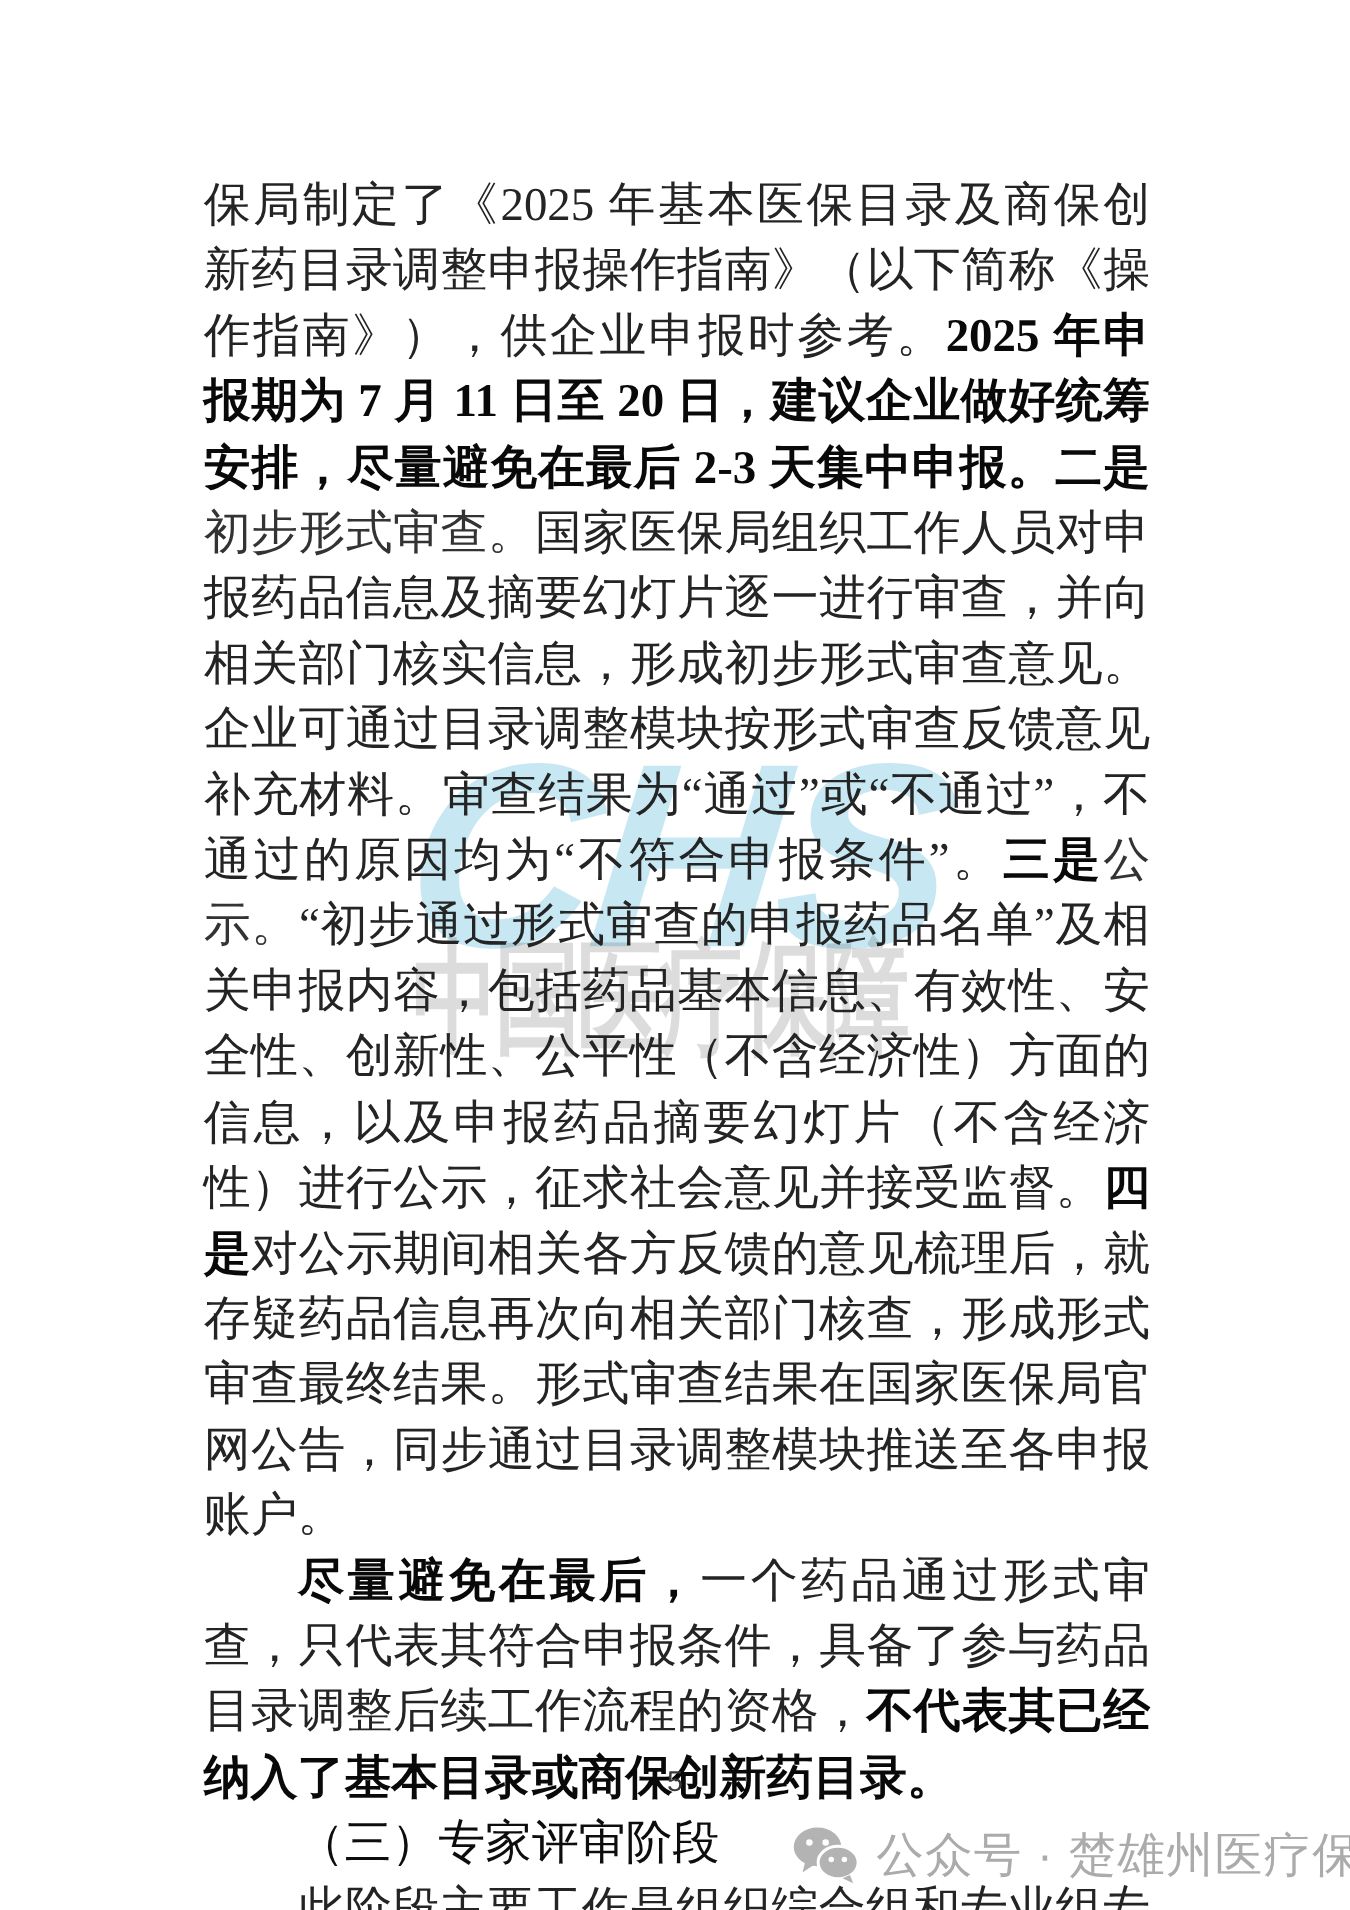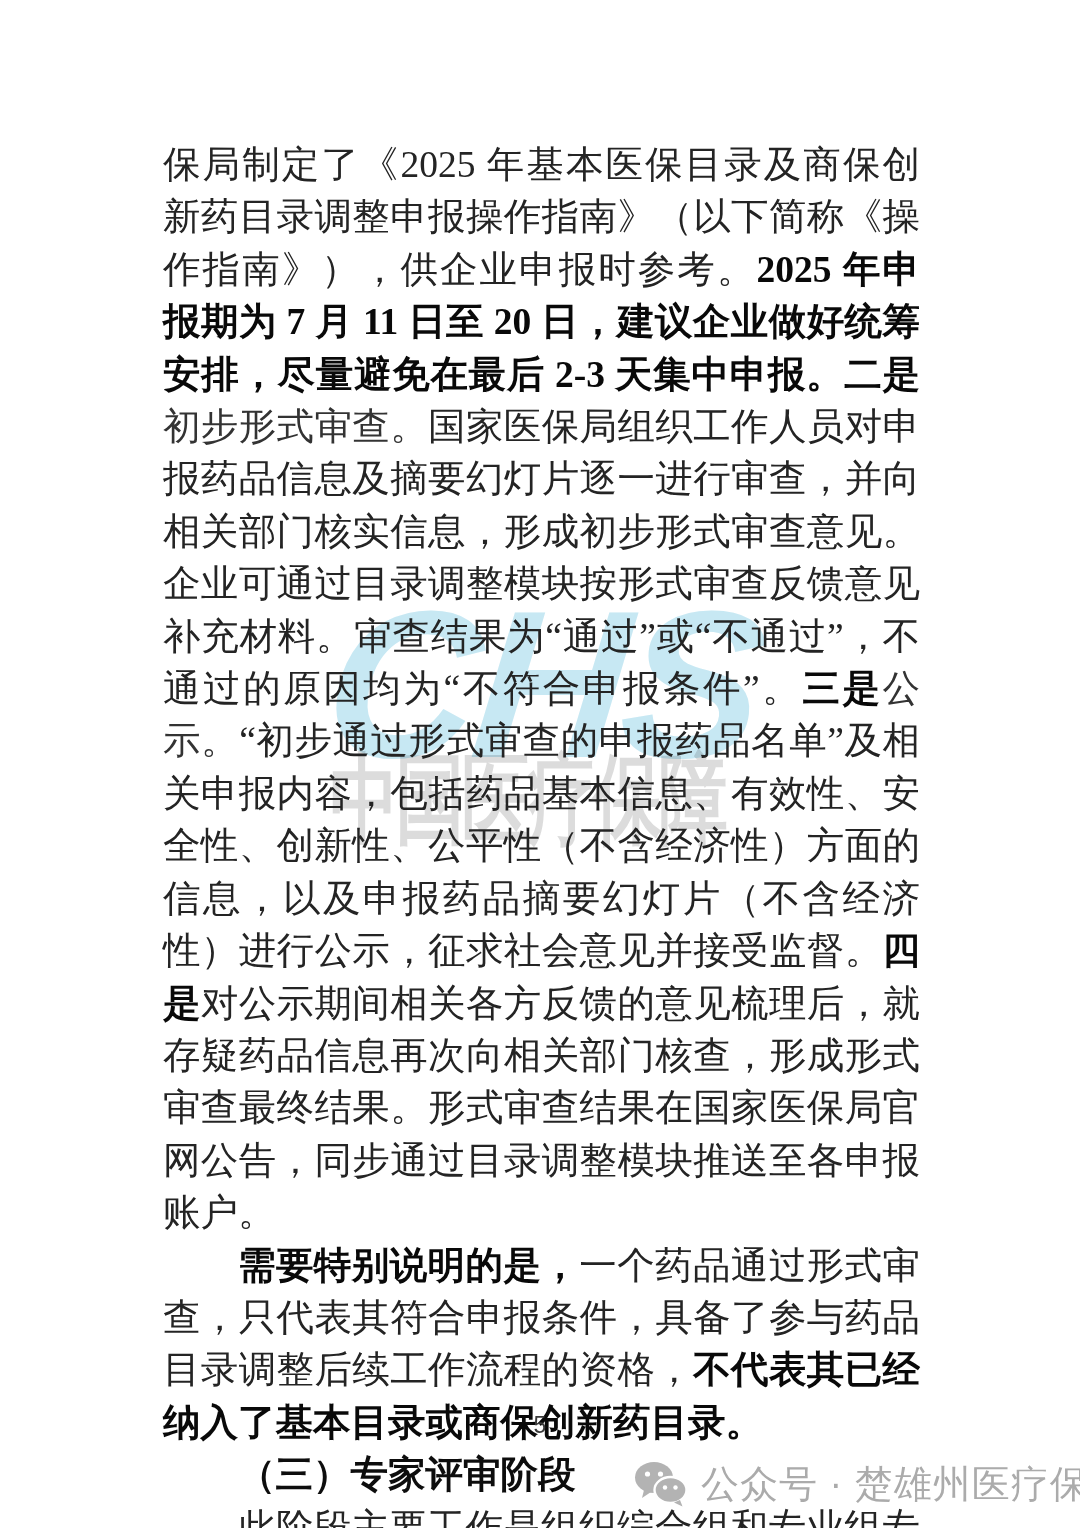--- a/index.html
+++ b/index.html
@@ -55,21 +55,21 @@
     line-height: 52.4px;
     color: #242424;
     text-align: justify;
     text-justify: inter-ideograph;
     letter-spacing: 0;
   }
   .content p.indent { text-indent: 2em; }
   .seg-normal { font-weight: 400; }
   .seg-bold   { font-weight: 700; color: #090909; }
   .seg-kaiti  { font-weight: 400; color: #333333; }
-  .seg-heading{ font-weight: 700; color: #0d0d0d; }
+  .seg-heading{ font-weight: 400; color: #0d0d0d; }
 
   
   .page-number {
     position: absolute; left: 0; top: 1412px; width: 1080px;
     text-align: center;
     font-family: "Liberation Sans", "DejaVu Sans", sans-serif;
     font-size: 23px; color: #3a3a3a;
     z-index: 2;
   }
 
@@ -93,21 +93,21 @@
 
 <div class="page">
 
   <div class="watermark">
     <div class="wm-logo">CHS</div>
     <div class="wm-cn">中国医疗保障</div>
   </div>
 
   <div class="content" id="doc-body">
       <p><span class="seg-normal">保局制定了《2025 年基本医保目录及商保创新药目录调整申报操作指南》（以下简称《操作指南》），供企业申报时参考。</span><span class="seg-bold">2025 年申报期为 7 月 11 日至 20 日，建议企业做好统筹安排，尽量避免在最后 2-3 天集中申报。</span><span class="seg-bold">二是</span><span class="seg-kaiti">初步形式审查。</span><span class="seg-normal">国家医保局组织工作人员对申报药品信息及摘要幻灯片逐一进行审查，并向相关部门核实信息，形成初步形式审查意见。企业可通过目录调整模块按形式审查反馈意见补充材料。审查结果为“通过”或“不通过”，不通过的原因均为“不符合申报条件”。</span><span class="seg-bold">三是</span><span class="seg-kaiti">公示。</span><span class="seg-normal">“初步通过形式审查的申报药品名单”及相关申报内容，包括药品基本信息、有效性、安全性、创新性、公平性（不含经济性）方面的信息，以及申报药品摘要幻灯片（不含经济性）进行公示，征求社会意见并接受监督。</span><span class="seg-bold">四是</span><span class="seg-normal">对公示期间相关各方反馈的意见梳理后，就存疑药品信息再次向相关部门核查，形成形式审查最终结果。形式审查结果在国家医保局官网公告，同步通过目录调整模块推送至各申报账户。</span></p>
-      <p class="indent"><span class="seg-bold">需要特别说明的是，</span><span class="seg-normal">一个药品通过形式审查，只代表其符合申报条件，具备了参与药品目录调整后续工作流程的资格，</span><span class="seg-bold">不代表其已经纳入了基本目录或商保创新药目录。</span></p>
+      <p class="indent"><span class="seg-bold">尽量避免在最后，</span><span class="seg-normal">一个药品通过形式审查，只代表其符合申报条件，具备了参与药品目录调整后续工作流程的资格，</span><span class="seg-bold">不代表其已经纳入了基本目录或商保创新药目录。</span></p>
       <p class="indent"><span class="seg-heading">（三）专家评审阶段</span></p>
       <p class="indent"><span class="seg-normal">此阶段主要工作是组织综合组和专业组专家开展联合评审。具体内容：</span></p>
     </div>
 
   <div class="page-number">5</div>
 
   <div class="footer">
     <svg class="wechat-icon" width="54" height="46" viewBox="0 0 54 46">
       <ellipse cx="20" cy="16.5" rx="19" ry="15.5" fill="#b3b3b3"></ellipse>
       <path d="M10 29 L8 37 L17 31 Z" fill="#b3b3b3"></path>

